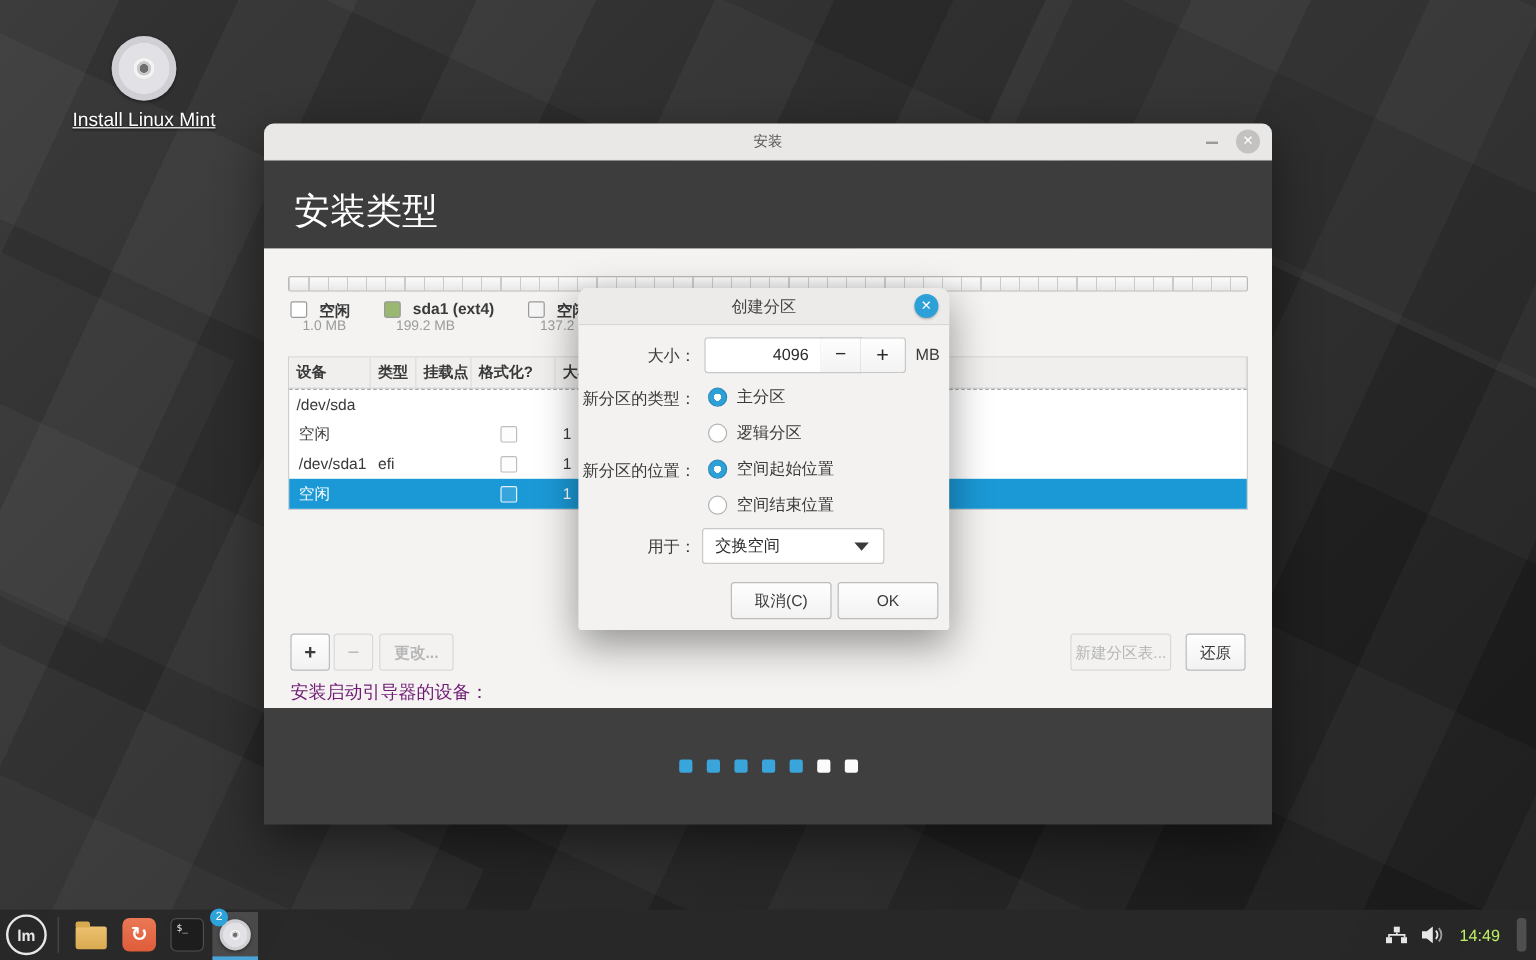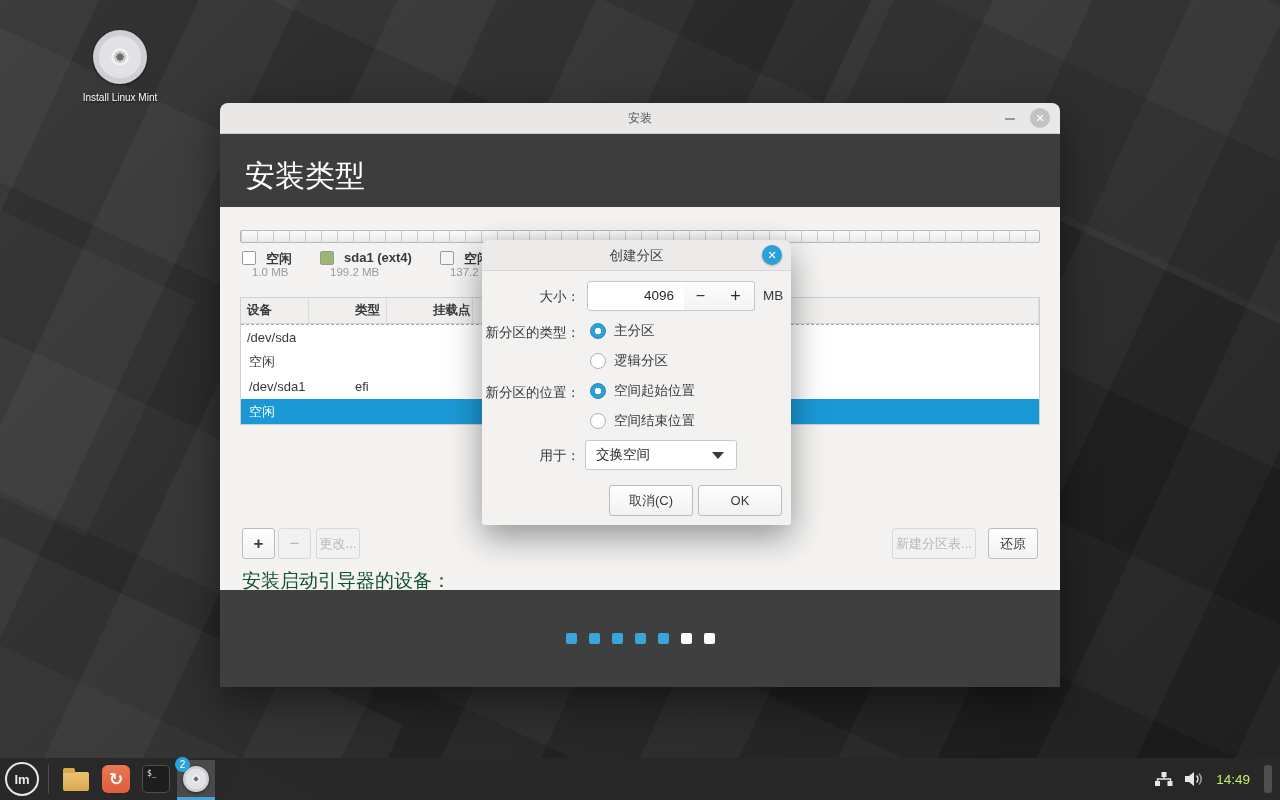--- a/index.html
+++ b/index.html
@@ -18,21 +18,21 @@
   .facet.f1 { top:-160px; right:-220px; width:620px; height:420px; }
   .facet.f2 { bottom:-120px; left:-160px; width:520px; height:320px; background:rgba(255,255,255,.04); }
   .facet.f3 { top:200px; left:-260px; width:420px; height:260px; background:rgba(255,255,255,.03); }
 
   
   .desktop-icon { position:absolute; left:55px; top:30px; width:130px; text-align:center; }
   .cd { border-radius:50%; background:
       radial-gradient(circle at 50% 50%, #6e6e6e 0 9%, #c9c9c9 10% 15%, #f3f3f3 16% 22%, #e2e2e6 23% 55%, #cfcfd4 56% 92%, #b9b9be 93% 100%);
       box-shadow:0 1px 3px rgba(0,0,0,.5); }
   .desktop-icon .cd { width:54px; height:54px; margin:0 auto 8px; }
-  .desktop-icon .label { color:#fff; font-size:10px; text-shadow:0 1px 2px rgba(0,0,0,.8); }
+  .desktop-icon .label { color:#fff; font-size:16px; text-shadow:0 1px 2px rgba(0,0,0,.8);text-decoration:underline; }
 
   
   .win { position:absolute; left:220px; top:103px; width:840px; height:584px;
     border-radius:8px 8px 0 0; box-shadow:0 14px 40px rgba(0,0,0,.45); z-index:10; }
   .win-titlebar { position:absolute; left:0; top:0; right:0; height:31px; background:#e9e8e7;
     border-bottom:1px solid #cfcecd; border-radius:8px 8px 0 0; }
   .win-title { position:absolute; left:0; right:0; top:7px; text-align:center; font-size:12px; color:#555; }
   .tb-min { position:absolute; right:45px; top:15px; width:10px; height:2px; background:#9a9a9a; }
   .tb-close { position:absolute; right:10px; top:5px; width:20px; height:20px; border-radius:50%;
     background:#c3c2c1; color:#fff; font-size:11px; font-weight:bold; text-align:center; line-height:20px; }
@@ -49,42 +49,42 @@
 
   
   .legend { position:absolute; left:22px; top:43px; height:36px; display:flex; gap:28px; }
   .legend-item { display:grid; grid-template-columns:15px auto; grid-template-rows:16px 14px; column-gap:9px; }
   .legend-swatch { width:14px; height:14px; border:1px solid #9a9a9a; border-radius:2px; margin-top:1px; }
   .legend-label { font-size:13px; font-weight:bold; color:#3a3a3a; white-space:nowrap; }
   .legend-size { grid-column:2; font-size:11.5px; color:#9b9b9b; margin-left:-14px; }
 
   
   .ptable { position:absolute; left:20px; top:90px; width:800px; border:1px solid #cfcfcf; background:#fff; }
-  .prow { display:grid; grid-template-columns:68px 38px 46px 70px 1fr; height:25px; align-items:center; font-size:13px; color:#3a3a3a;gap:40px; }
+  .prow { display:grid; grid-template-columns:68px 38px 46px 70px 1fr; height:25px; align-items:center; font-size:13px; color:#3a3a3a; }
   .prow.head { background:#f0efee; border-bottom:1px solid #d6d6d6; font-size:12.5px; font-weight:bold; height:26px; }
   .prow.head .cell { border-right:1px solid #dcdcdc; height:100%; display:flex; align-items:center; padding-left:6px; }
   .prow .cell { padding-left:6px; overflow:hidden; white-space:nowrap; }
   .prow.toplevel { border-top:1px dashed #a9a9a9; }
   .prow.child .cell.dev { padding-left:8px; }
   .prow.selected { background:#1b99d6; color:#fff; }
   .chk { width:14px; height:14px; border:1px solid #bdbdbd; background:#fdfdfd; border-radius:2px; margin-left:18px; }
   .prow.selected .chk { border-color:rgba(255,255,255,.85); background:rgba(255,255,255,.12); }
 
   
   .actions { position:absolute; left:22px; right:22px; top:321px; height:31px; display:flex; gap:3px; }
   .btn { height:31px; background:linear-gradient(#fefefe,#f2f2f2); border:1px solid #bcbcbc; border-radius:3px;
     font-size:13px; color:#3a3a3a; display:flex; align-items:center; justify-content:center; }
   .btn.sq { width:33px; font-size:17px; font-weight:bold; }
   .btn.disabled { color:#b7b7b7; border-color:#d9d9d9; background:#f3f2f1; font-weight:normal; }
-  .btn.change { width:44px; margin-left:2px; }
+  .btn.change { width:62px; margin-left:2px;font-weight:bold; }
   .btn.newtable { margin-left:auto; width:84px; }
   .btn.revert { width:50px; margin-left:9px; }
 
   
-  .boot-label { position:absolute; left:22px; top:361px; font-size:19px; color:#14532d; }
+  .boot-label { position:absolute; left:22px; top:361px; font-size:15px; color:#701a75; }
   .boot-select { position:absolute; left:20px; top:385px; width:800px; height:30px; background:#fff;
     border:1px solid #c6c6c6; border-radius:3px; display:flex; align-items:center; font-size:13.5px; color:#3a3a3a; }
   .boot-select .dev { margin-left:10px; }
   .boot-select .model { margin-left:17px; }
   .arrow-down { width:0; height:0; border-left:6px solid transparent; border-right:6px solid transparent;
     border-top:7px solid #3a3a3a; }
   .boot-select .arrow-down { position:absolute; right:15px; top:11px; }
 
   
   .nav { position:absolute; right:21px; top:437px; display:flex; gap:8px; }

